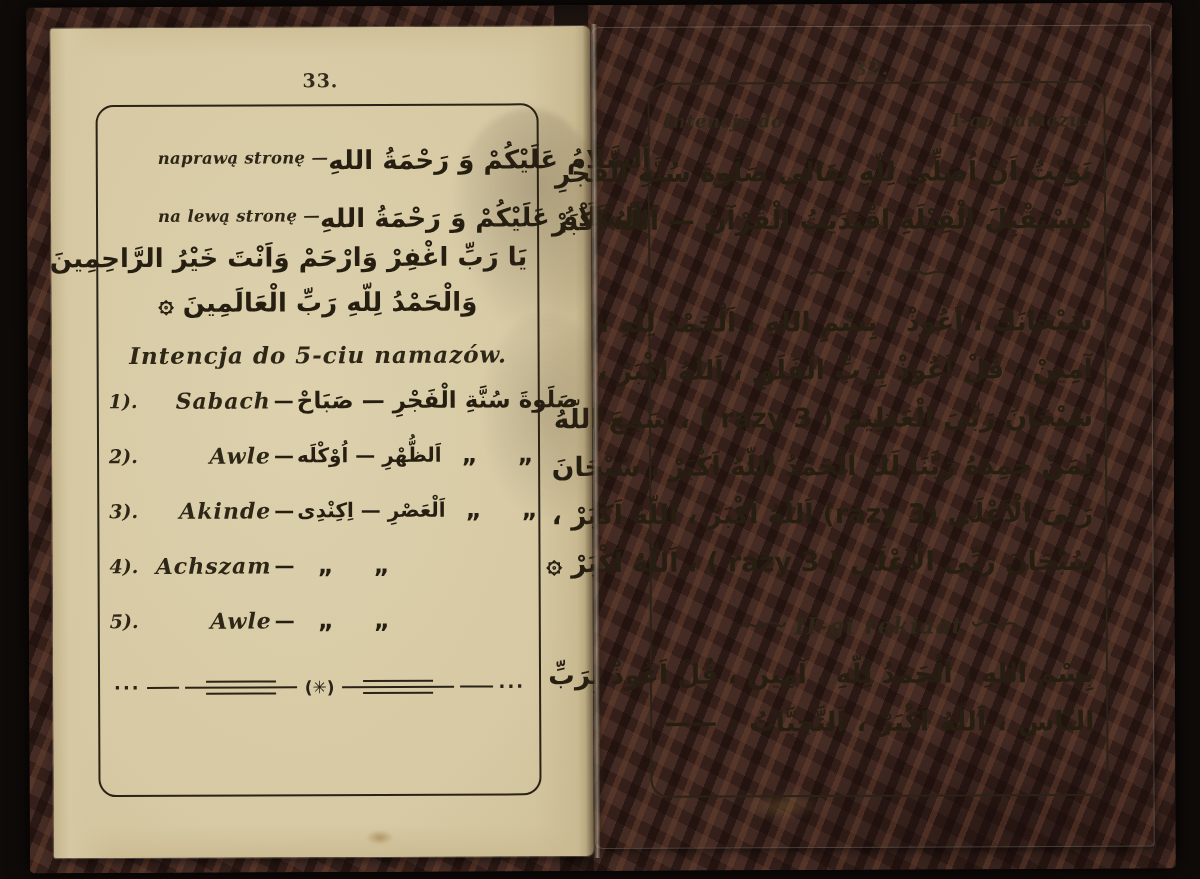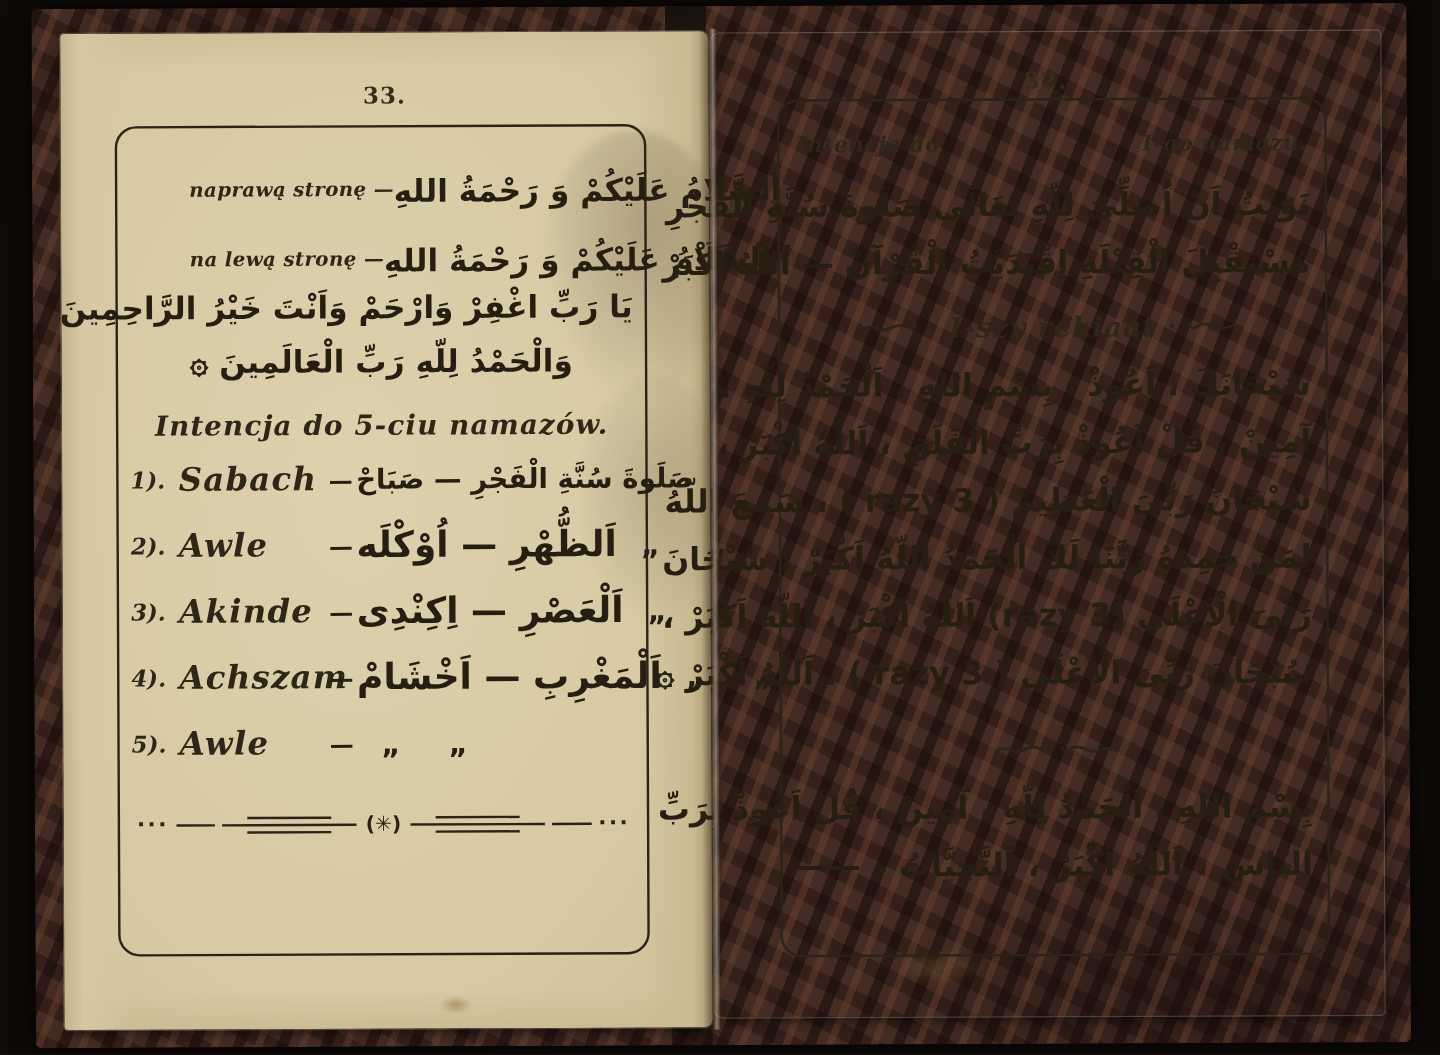--- a/index.html
+++ b/index.html
@@ -66,23 +66,23 @@
   .ar{font-weight:700;color:#261e11;direction:rtl;}
   .cursive{font-family:"DejaVu Serif",serif;font-style:italic;font-weight:700;color:#2e2617;}
   
   .salam-row{display:flex;align-items:flex-end;height:58px;padding:0 2px;}
   .salam-label{font-size:16.5px;white-space:nowrap;padding-bottom:9px;letter-spacing:.3px;margin-left:48px;}
   .salam-ar{flex:1;text-align:right;font-size:26px;line-height:1.25;white-space:nowrap;}
   .dua-line{text-align:center;font-size:26px;height:45px;line-height:46px;white-space:nowrap;}
   .list-heading{font-size:23px;text-align:center;margin:17px 0 4px;letter-spacing:1px;}
   .namaz-row{display:flex;align-items:center;height:55px;}
   .n-num{font-size:19px;width:40px;flex:none;}
-  .n-name{font-size:27px;width:122px;flex:none;letter-spacing:1px;}
+  .n-name{font-size:22px;width:122px;flex:none;letter-spacing:1px;text-align:right;}
   .n-dash{width:26px;flex:none;font-weight:700;font-size:20px;text-align:center;color:#261e11;}
-  .n-ar{flex:1;font-size:30px;text-align:left;white-space:nowrap;}
+  .n-ar{flex:1;font-size:20px;text-align:left;white-space:nowrap;}
   .n-ar-long{font-size:23px;}
   .n-ditto{flex:none;width:56px;text-align:center;font-size:24px;font-weight:700;color:#261e11;}
   .divider{display:flex;align-items:center;margin-top:30px;padding:0 4px;gap:6px;}
   .dv-dots{font-weight:700;font-size:18px;letter-spacing:2px;color:#2b2317;line-height:0;}
   .dv-rule{flex:1;height:2.5px;background:#2b2317;}
   .dv-stack{display:flex;flex-direction:column;gap:3.5px;align-items:center;}
   .dv-stack i{display:block;height:2.5px;background:#2b2317;}
   .dv-stack .b1{width:70px;}.dv-stack .b2{width:112px;}.dv-stack .b3{width:70px;}
   .dv-center{font-weight:700;font-size:17px;color:#2b2317;padding:0 2px;}
   
@@ -149,21 +149,20 @@
         <span class="n-name cursive">Akinde</span>
         <span class="n-dash">—</span>
         <span class="n-ar ar">اَلْعَصْرِ — اِكِنْدِى</span>
         <span class="n-ditto">„</span>
         <span class="n-ditto">„</span>
       </div>
       <div class="namaz-row">
         <span class="n-num cursive">4).</span>
         <span class="n-name cursive">Achszam</span>
         <span class="n-dash">—</span>
-        <span class="n-ar ar">اَلْمَغْرِبِ — اَخْشَامْ</span>
         <span class="n-ditto">„</span>
         <span class="n-ditto">„</span>
       </div>
       <div class="namaz-row">
         <span class="n-num cursive">5).</span>
         <span class="n-name cursive">Awle</span>
         <span class="n-dash">—</span>
         <span class="n-ditto">„</span>
         <span class="n-ditto">„</span>
       </div>
@@ -202,38 +201,38 @@
       </div>
 
       <div class="ar-line ar">نَوَيْتُ اَنْ اُصَلِّىَ لِلّهِ تَعَالَى صَلَوةَ سُنَّةِ الْفَجْرِ</div>
       <div class="ar-line ar">مُسْتَقْبِلَ الْقِبْلَةِ اِقْتَدَيْتُ الْقُرْآنْ — اَللّهُ اَكْبَرْ</div>
 
       <div class="rk-head">
         <svg class="flourish" width="46" height="14" viewBox="0 0 46 14">
             <path d="M1 8 C 10 2, 16 12, 24 7 C 30 4, 35 4, 39 7 C 42 9, 44 8, 45 5" stroke="#2b2317" stroke-width="2.2" fill="none" stroke-linecap="round"></path>
           </svg>
         <span class="rk-dot">·</span>
-        <span class="rk-label cursive">I-szy rekiaat</span>
         <span class="rk-dot">·</span>
         <svg class="flourish flourish-right" width="46" height="14" viewBox="0 0 46 14">
             <path d="M1 8 C 10 2, 16 12, 24 7 C 30 4, 35 4, 39 7 C 42 9, 44 8, 45 5" stroke="#2b2317" stroke-width="2.2" fill="none" stroke-linecap="round"></path>
           </svg>
       </div>
 
       <div class="ar-line ar">سُبْحَانَكَ ، اَعُوذْ ، بِسْمِ اللهِ ، اَلْحَمْدُ لِلّهِ ،</div>
       <div class="ar-line ar">آمِينْ ، قُلْ اَعُوذْ بِرَبِّ الْفَلَقِ ، اَللّهُ اَكْبَرْ ،</div>
       <div class="ar-line ar">سُبْحَانَ رَبِّىَ الْعَظِيمْ ( 3 razy ) ، سَمِعَ اللّهُ</div>
       <div class="ar-line ar">لِمَنْ حَمِدَهُ رَبَّنَا لَكَ الْحَمْدُ اَللّهُ اَكْبَرْ ، سُبْحَانَ</div>
       <div class="ar-line ar">رَبِّىَ الْاَعْلَى (3 razy) اَللّهُ اَكْبَرْ ، اَللّهُ اَكْبَرْ ،</div>
       <div class="ar-line ar">سُبْحَانَ رَبِّىَ الْاَعْلَى ( 3 razy ) ، اَللّهُ اَكْبَرْ ۞</div>
 
       <div class="rk-head mt14">
         <svg class="flourish" width="46" height="14" viewBox="0 0 46 14">
             <path d="M1 8 C 10 2, 16 12, 24 7 C 30 4, 35 4, 39 7 C 42 9, 44 8, 45 5" stroke="#2b2317" stroke-width="2.2" fill="none" stroke-linecap="round"></path>
           </svg>
+        <span class="rk-label cursive">II-gi rekiaat</span>
         <svg class="flourish flourish-right" width="46" height="14" viewBox="0 0 46 14">
             <path d="M1 8 C 10 2, 16 12, 24 7 C 30 4, 35 4, 39 7 C 42 9, 44 8, 45 5" stroke="#2b2317" stroke-width="2.2" fill="none" stroke-linecap="round"></path>
           </svg>
       </div>
 
       <div class="ar-line ar">بِسْمِ اللهِ ، اَلْحَمْدُ لِلّهِ ، آمِينْ ، قُلْ اَعُوذْ بِرَبِّ</div>
       <div class="ar-line ar">النَّاسِ ، اَللّهُ اَكْبَرْ ، اَلتَّحِيَّاتُ ، ——</div>
 
     </div>
   </div>

